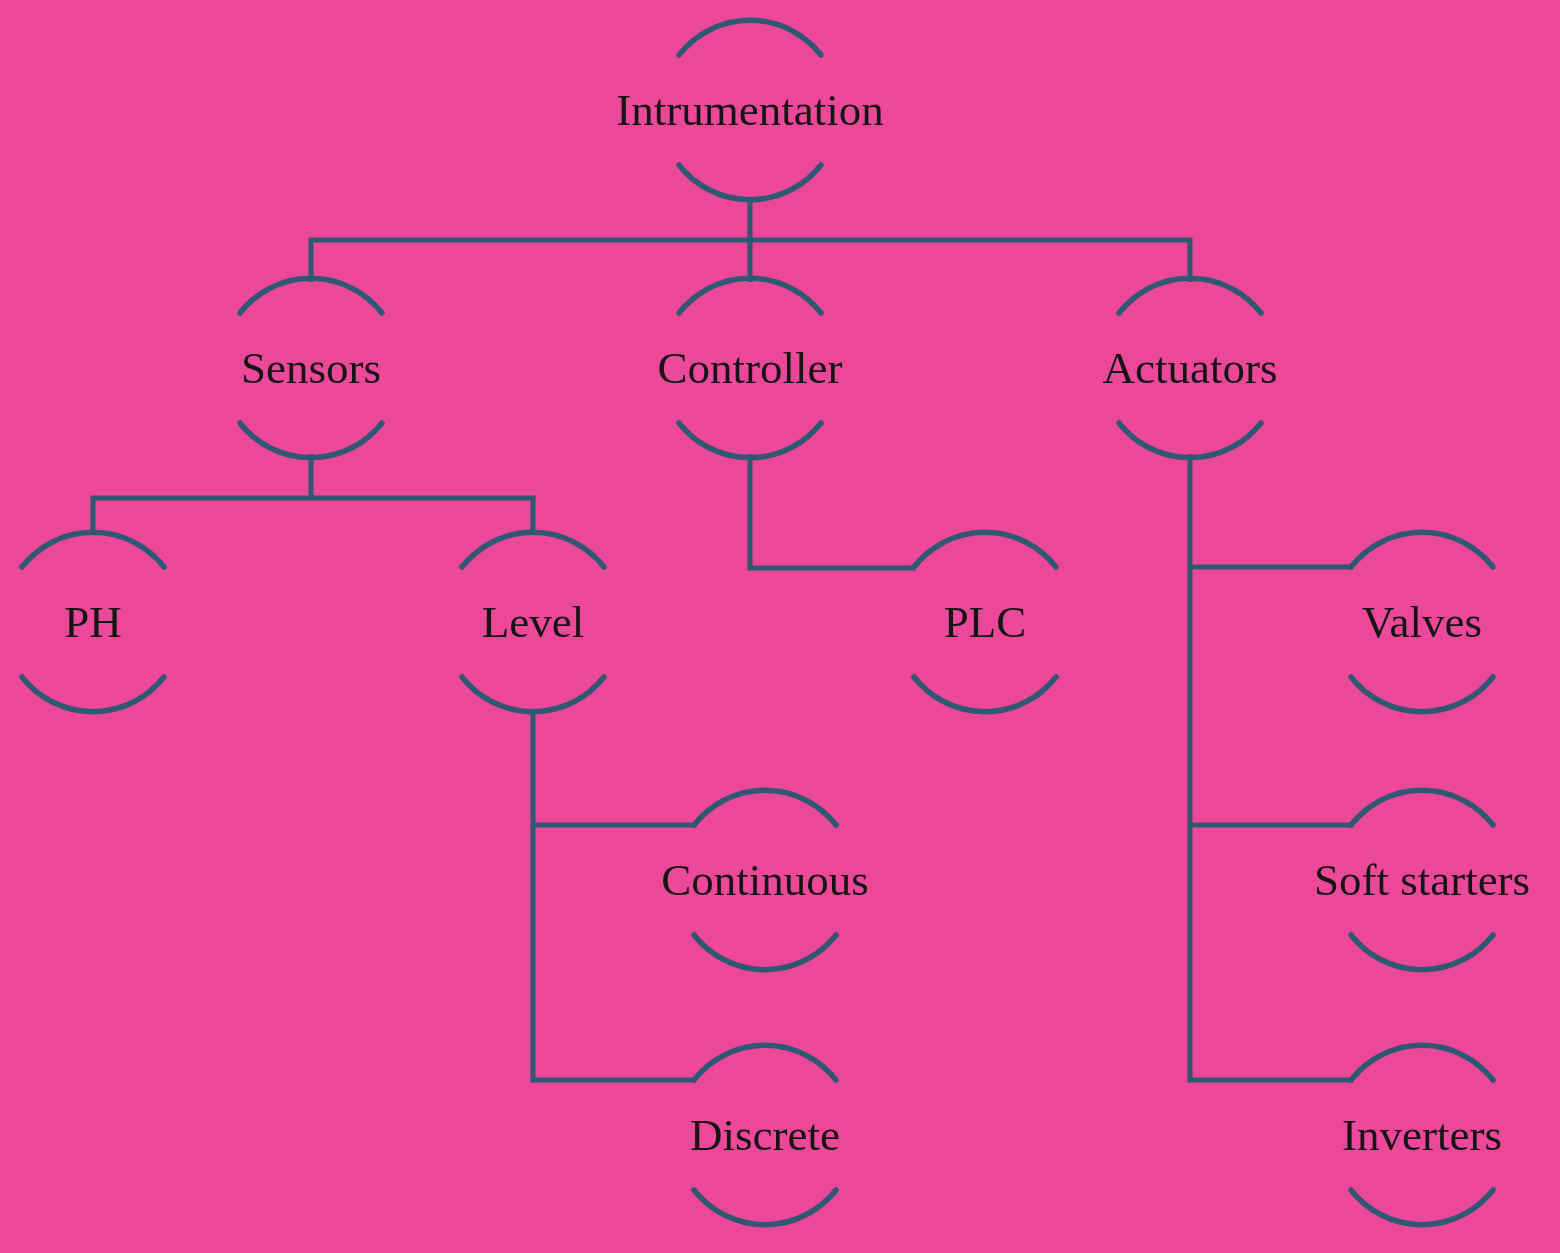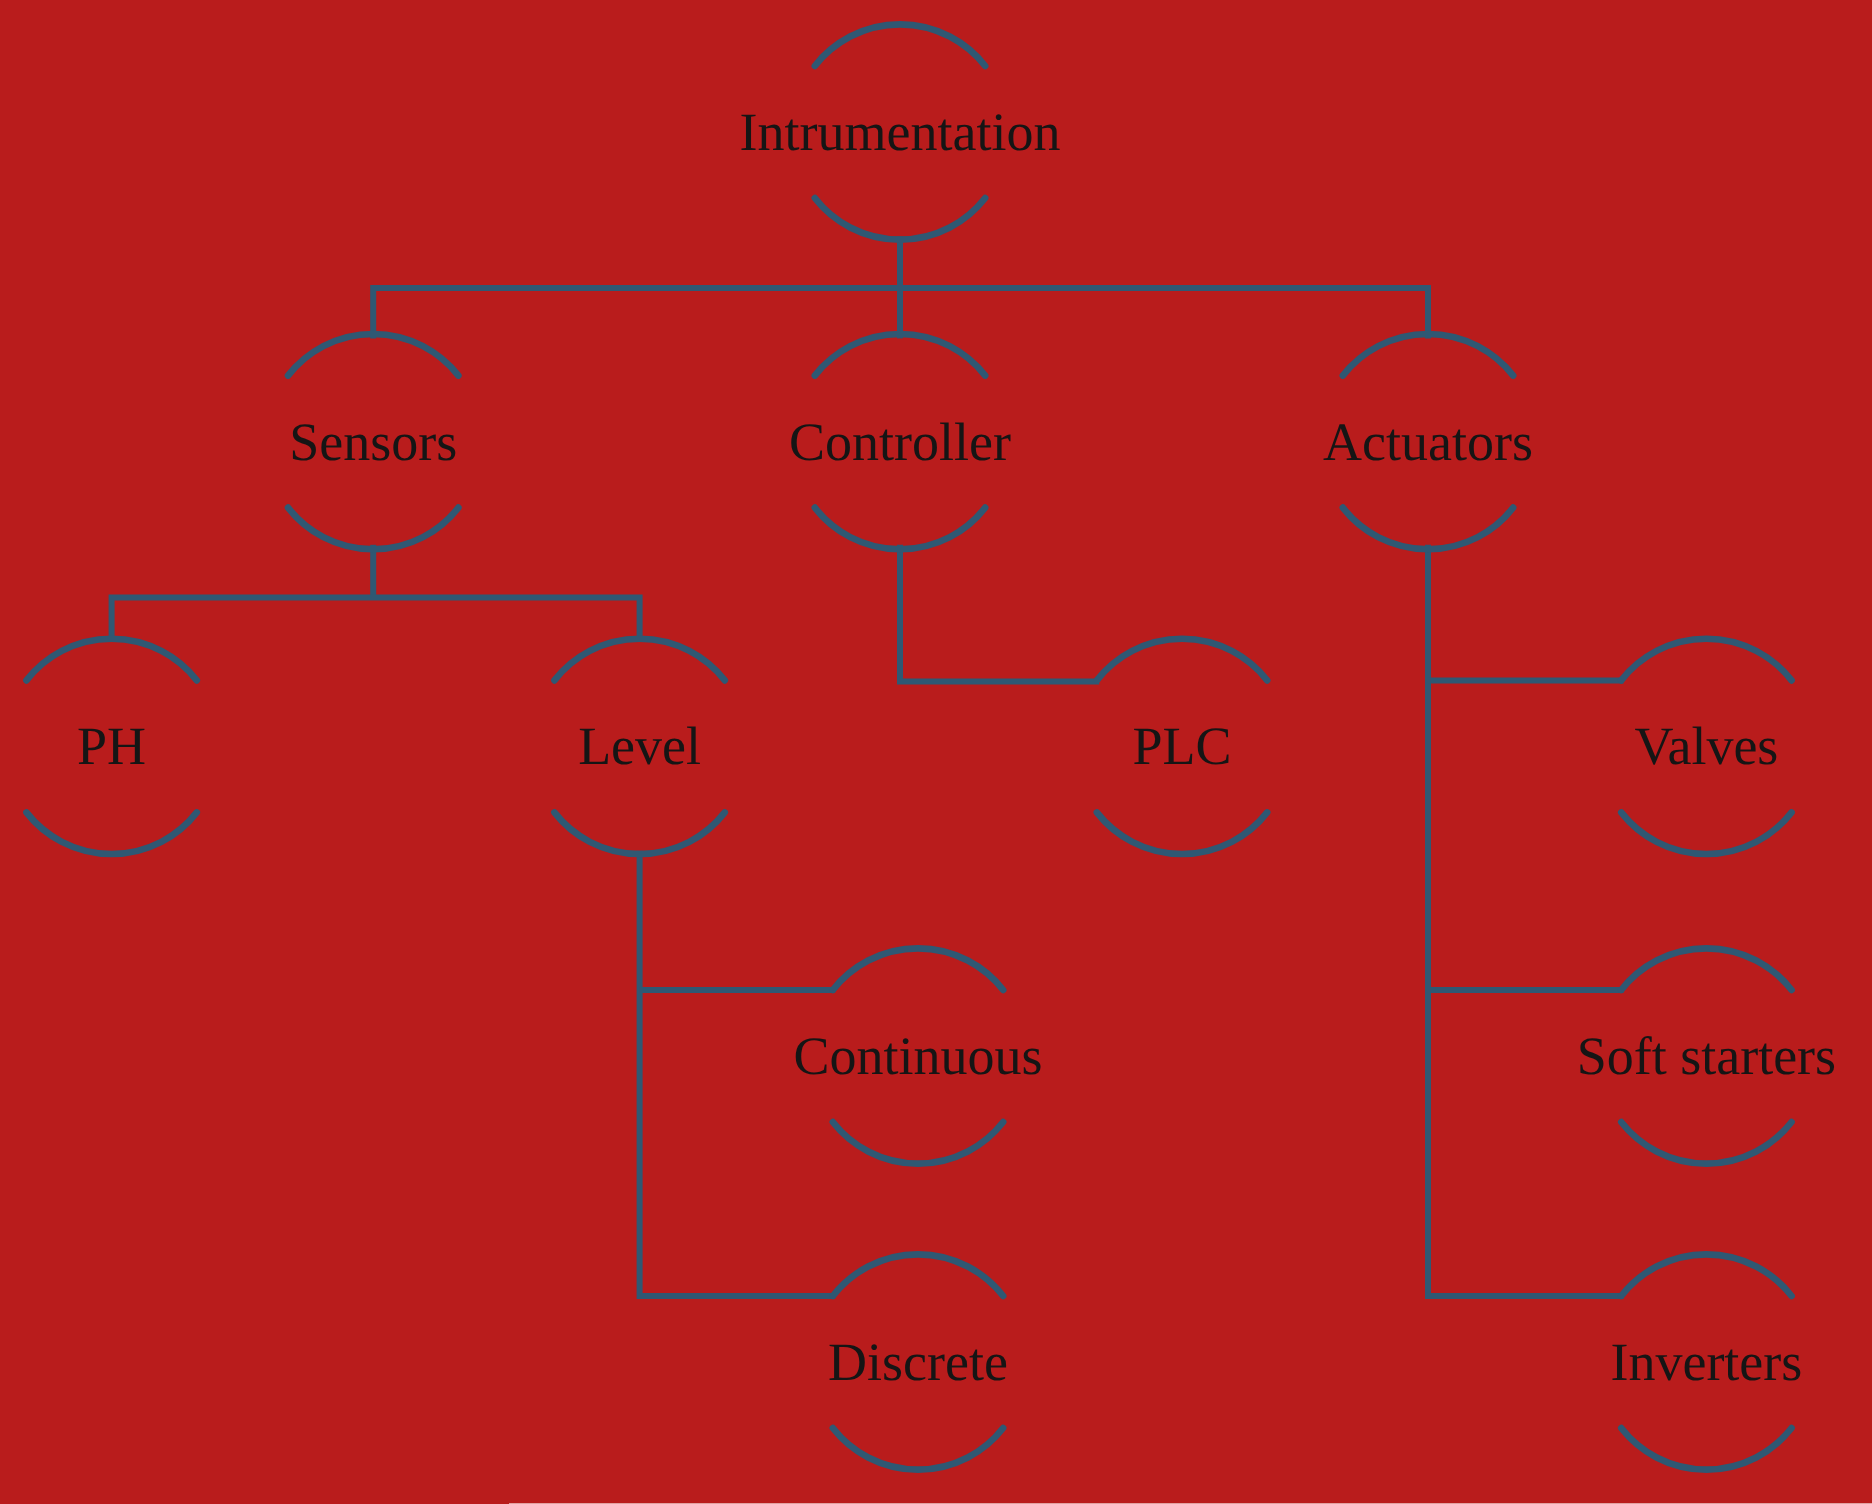--- a/index.html
+++ b/index.html
@@ -4,21 +4,21 @@
 <style>
   html, body {
     margin: 0;
     padding: 0;
     background: #ffffff;
   }
   .stage {
     position: relative;
     width: 1560px;
     height: 1253px;
-    background: #b91c1c;
+    background: #ec4899;
     overflow: hidden;
     text-align: right;
   }
   svg { display: block; }
   .edge {
     fill: none;
     stroke-width: 5;
     stroke-linecap: butt;
     stroke-linejoin: miter;
   }

